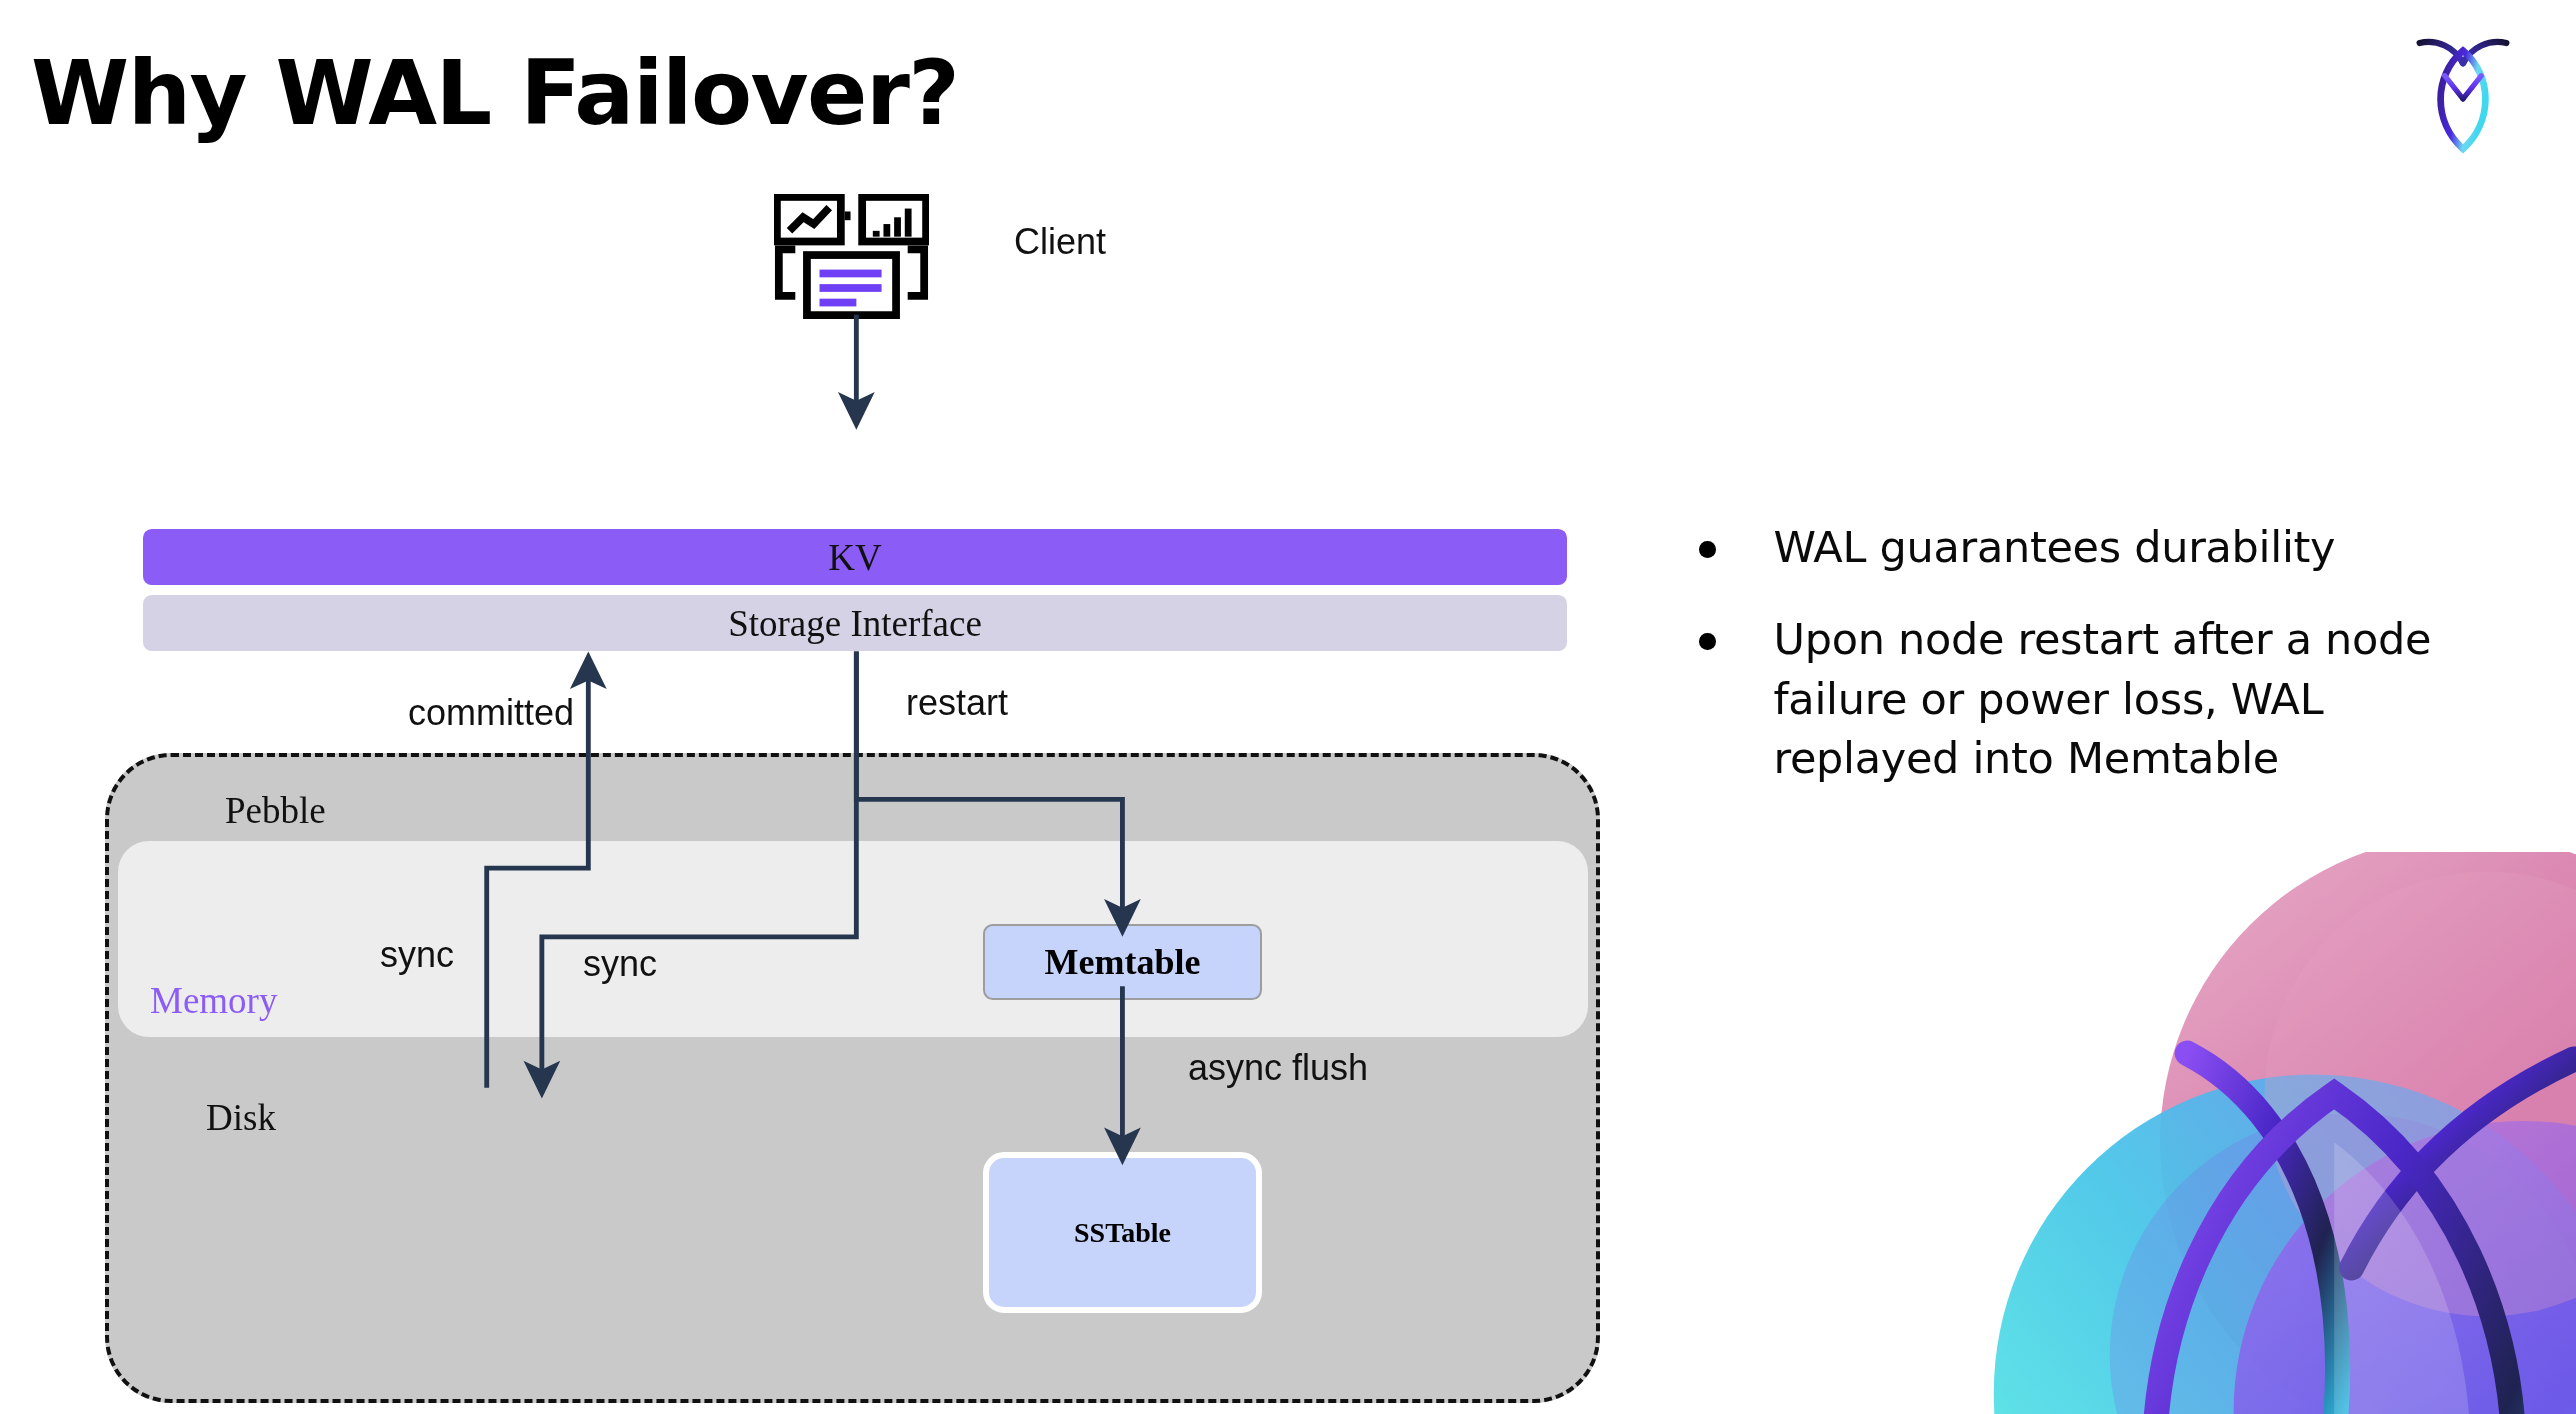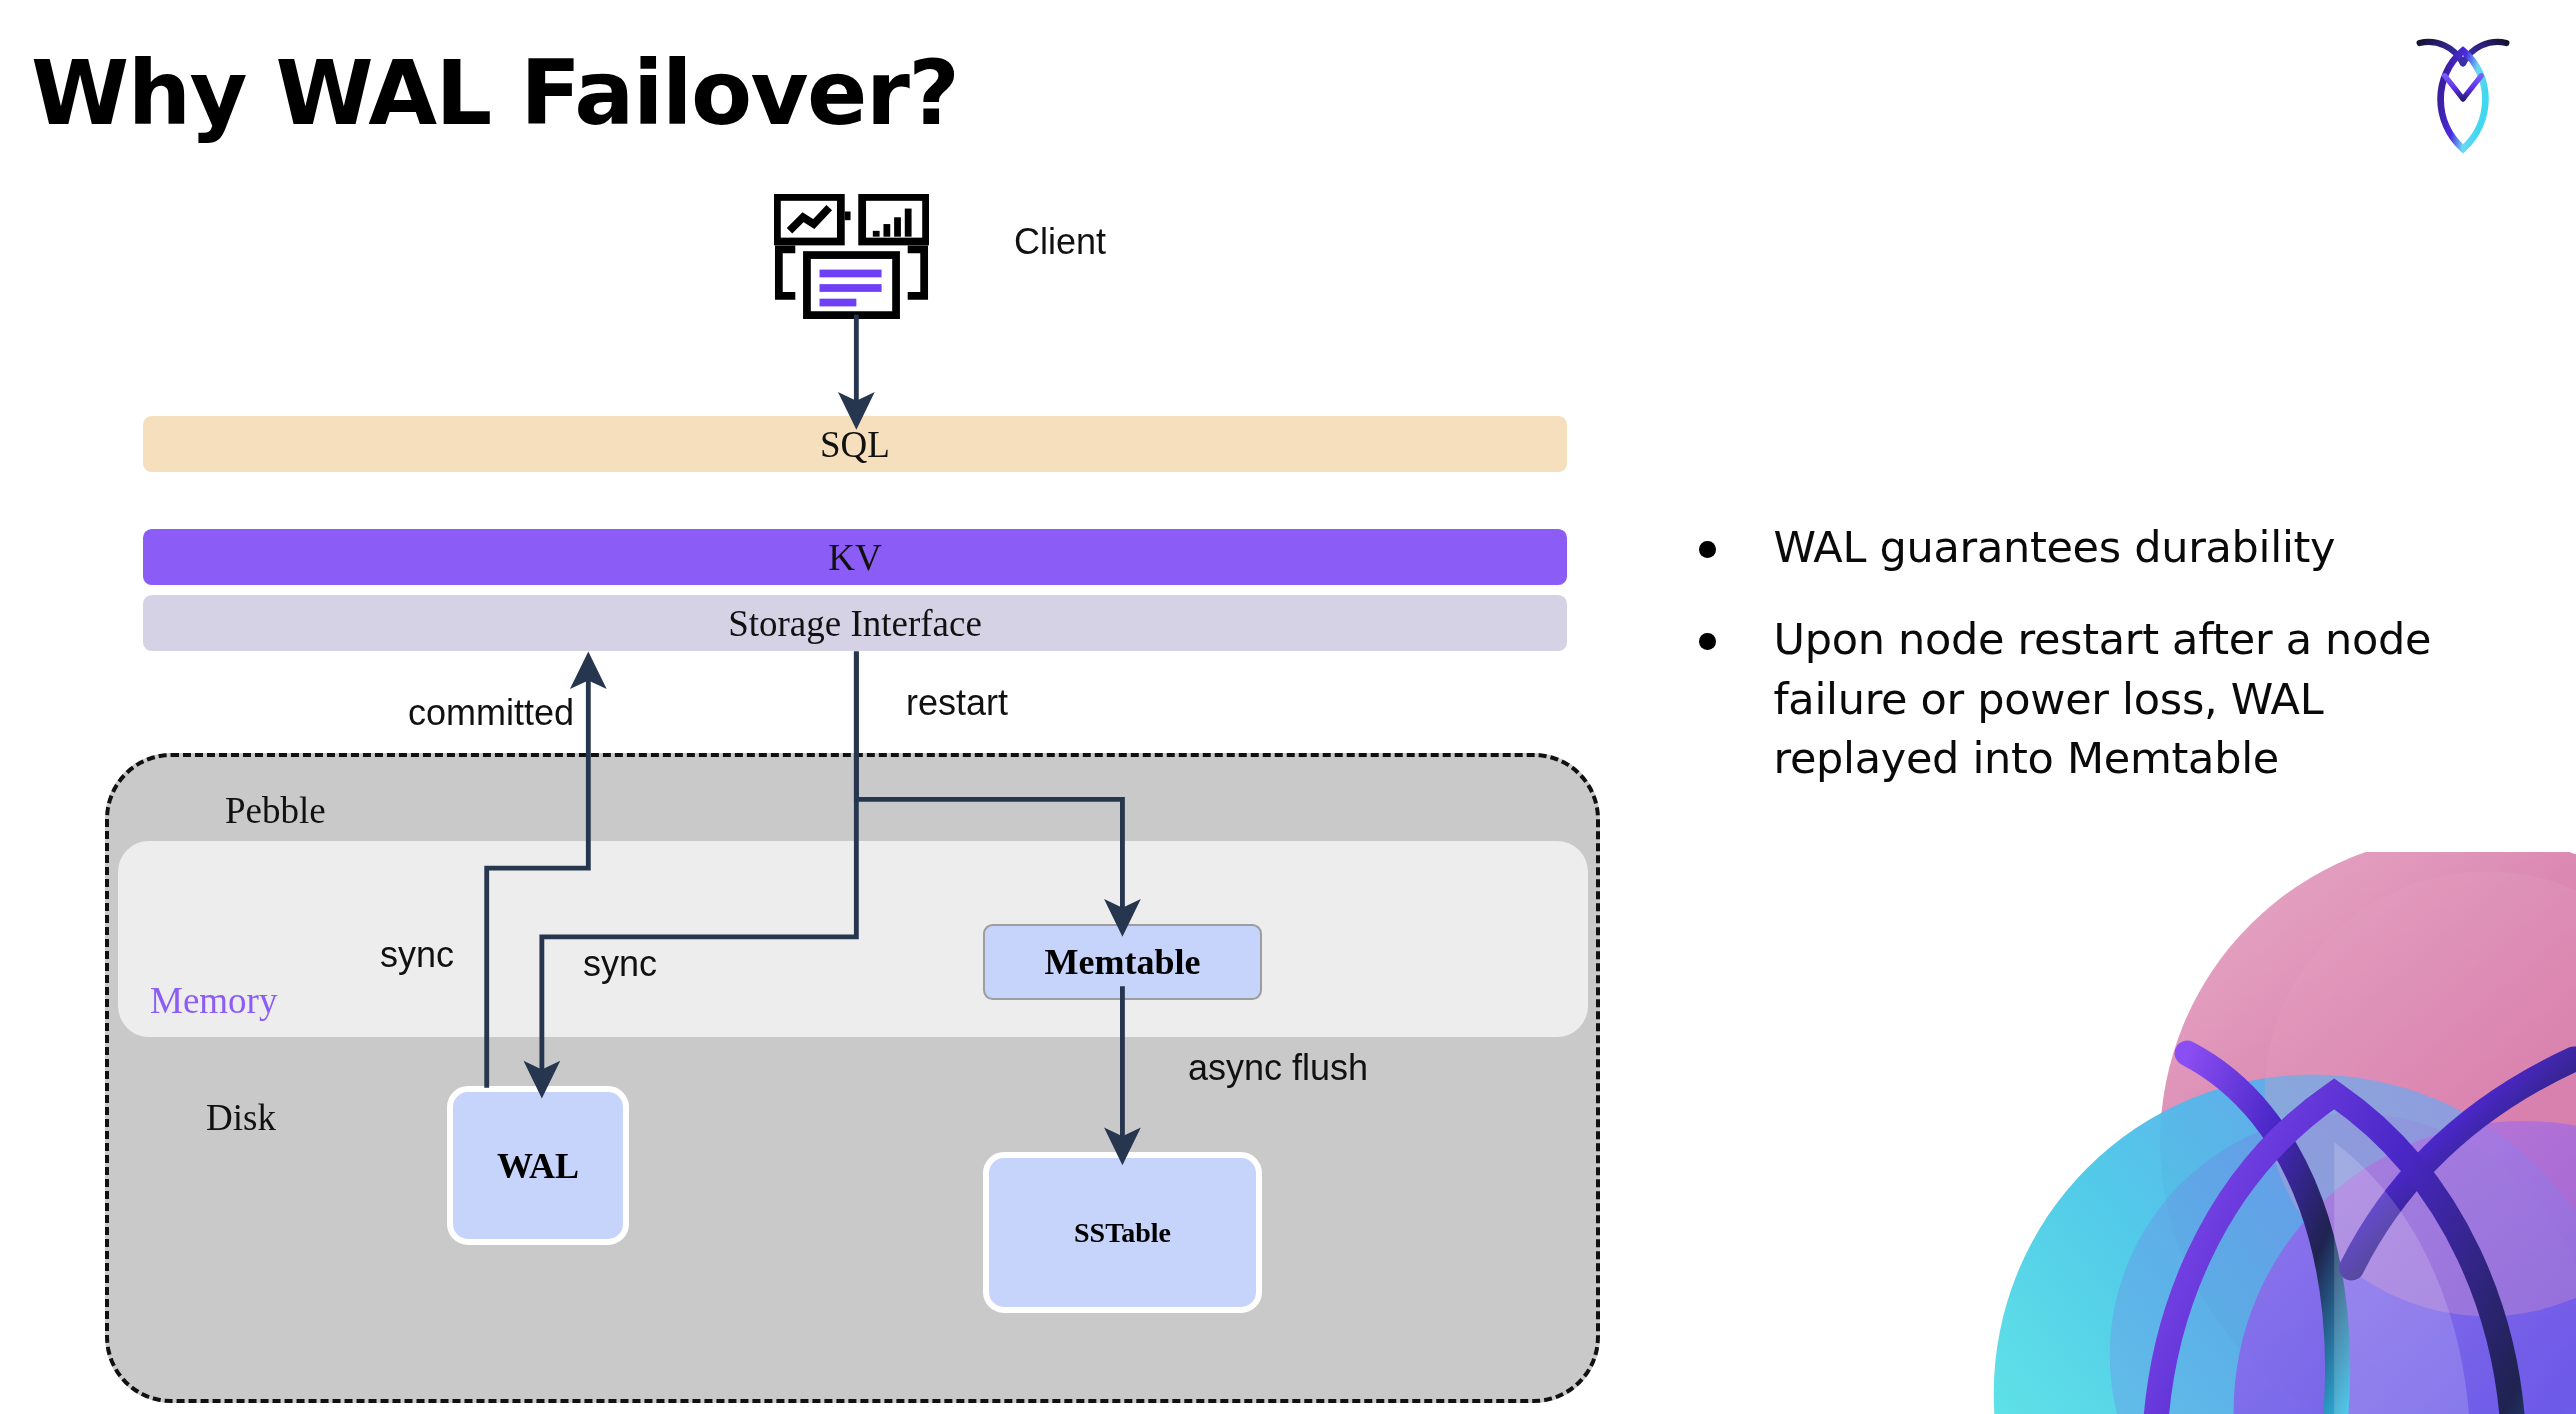--- a/index.html
+++ b/index.html
@@ -268,23 +268,20 @@
 </div>
 
 <div id="diagram">
 
   <div id="pebble-box"></div>
   <div id="memory-box"></div>
   <div id="pebble-label">Pebble</div>
   <div id="memory-label">Memory</div>
   <div id="disk-label">Disk</div>
 
-  <div class="layer-bar" id="layer-sql">
-    <span>SQL</span>
-  </div>
   <div class="layer-bar" id="layer-kv">
     <span>KV</span>
   </div>
   <div class="layer-bar" id="layer-si">
     <span>Storage Interface</span>
   </div>
 
   <div id="client-icon">
     <svg viewBox="0 0 160 130" width="155" height="126" aria-hidden="true">
       <rect x="3" y="3" width="66" height="46" fill="#ffffff" stroke="#000000" stroke-width="8"></rect>
@@ -301,23 +298,20 @@
       <rect x="47" y="78" width="64" height="8" fill="#6f3ff5"></rect>
       <rect x="47" y="93" width="64" height="8" fill="#6f3ff5"></rect>
       <rect x="47" y="108" width="38" height="8" fill="#6f3ff5"></rect>
     </svg>
   </div>
   <div id="client-label">Client</div>
 
   <div class="node-box" id="node-memtable">
     <span>Memtable</span>
   </div>
-  <div class="node-box" id="node-wal">
-    <span>WAL</span>
-  </div>
   <div class="node-box" id="node-sstable">
     <span>SSTable</span>
   </div>
 
   <svg id="connectors" viewBox="0 0 1760 1462">
     <defs>
       <marker id="arrowEnd" markerWidth="9" markerHeight="9" refX="4.2" refY="4.4" orient="auto" markerUnits="strokeWidth">
         <path d="M0.4,0.6 L8.2,4.4 L0.4,8.2 L2.2,4.4 Z" fill="#26364f"></path>
       </marker>
     </defs>

